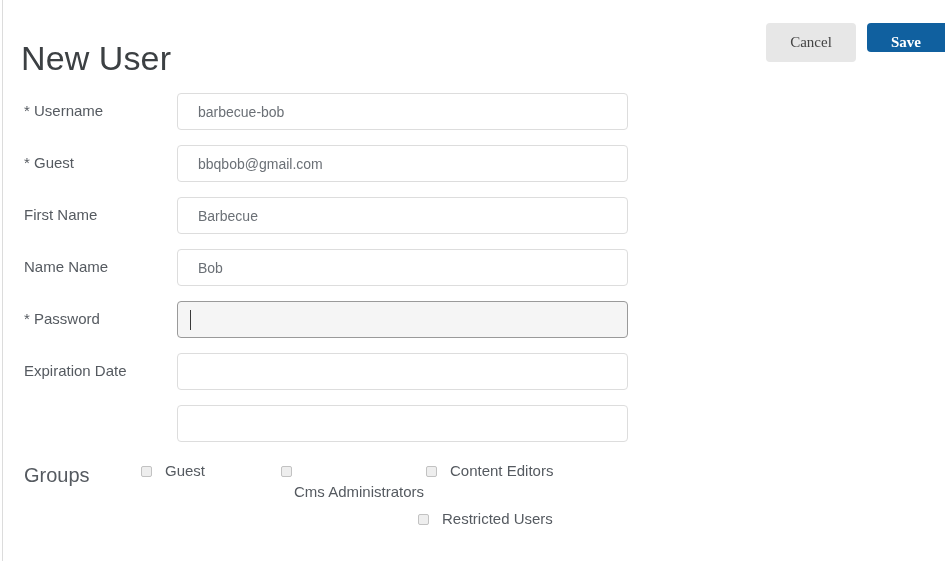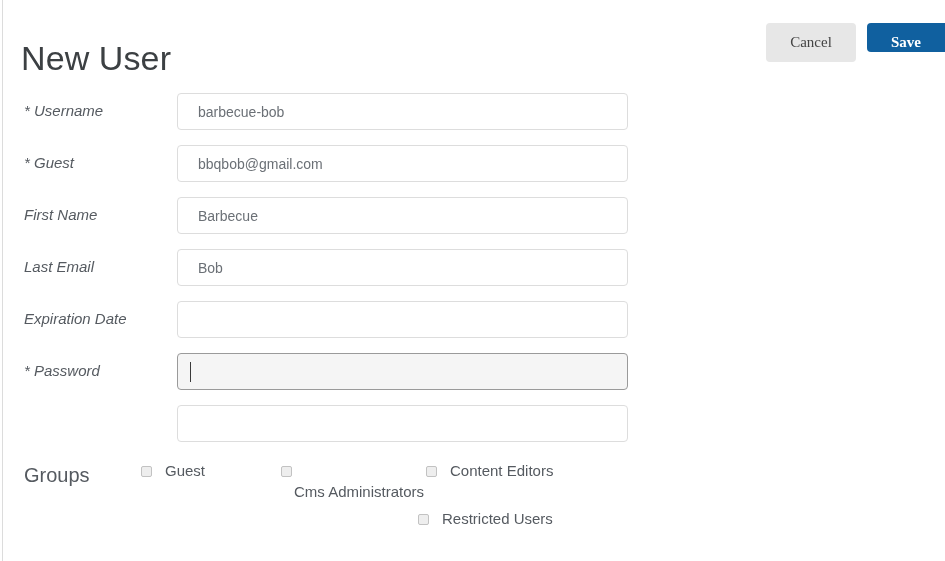--- a/index.html
+++ b/index.html
@@ -93,21 +93,20 @@
     height: 52px;
   }
   .form-row .field-label {
     position: absolute;
     left: 24px;
     top: 12px;
     width: 145px;
     font-size: 15px;
     line-height: 22px;
     color: #555a60;
-    font-style: italic;
   }
   .text-input {
     position: absolute;
     left: 177px;
     top: 5px;
     width: 451px;
     height: 37px;
     box-sizing: border-box;
     background: #ffffff;
     border: 1px solid #dddddd;
@@ -219,35 +218,35 @@
       <label class="field-label">* Guest</label>
       <input class="text-input" type="text" value="bbqbob@gmail.com" style="">
     </div>
 
     <div class="form-row">
       <label class="field-label">First Name</label>
       <input class="text-input" type="text" value="Barbecue" style="">
     </div>
 
     <div class="form-row">
-      <label class="field-label">Last Email</label>
+      <label class="field-label">Name Name</label>
       <input class="text-input" type="text" value="Bob" style="">
-    </div>
-
-    <div class="form-row">
-      <label class="field-label">Expiration Date</label>
-      <input class="text-input" type="text" value="" style="">
     </div>
 
     <div class="form-row">
       <label class="field-label">* Password</label>
       <input class="text-input focused" type="text" value="" style="">
       <div class="caret"></div>
     </div>
 
+    <div class="form-row">
+      <label class="field-label">Expiration Date</label>
+      <input class="text-input" type="text" value="" style="">
+    </div>
+
     <div class="form-row tall">
       <input class="text-input" type="text" value="" style="">
     </div>
 
     <div class="groups-row">
       <label class="groups-label">Groups</label>
 
       <div class="groups-list">
 
         <span class="group-item g1">

